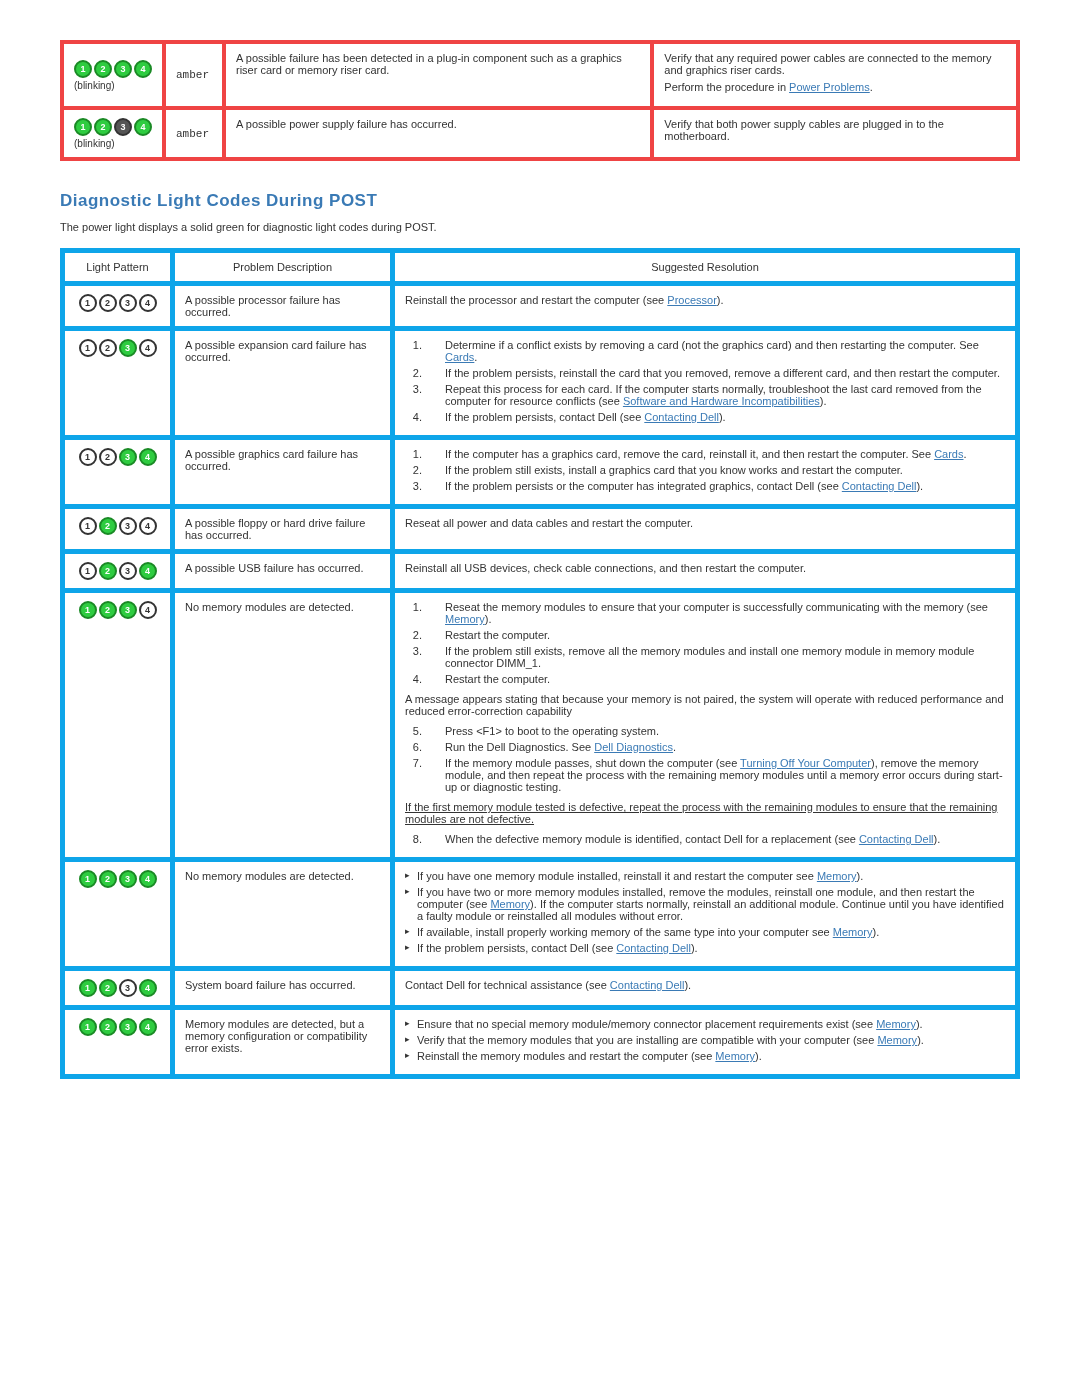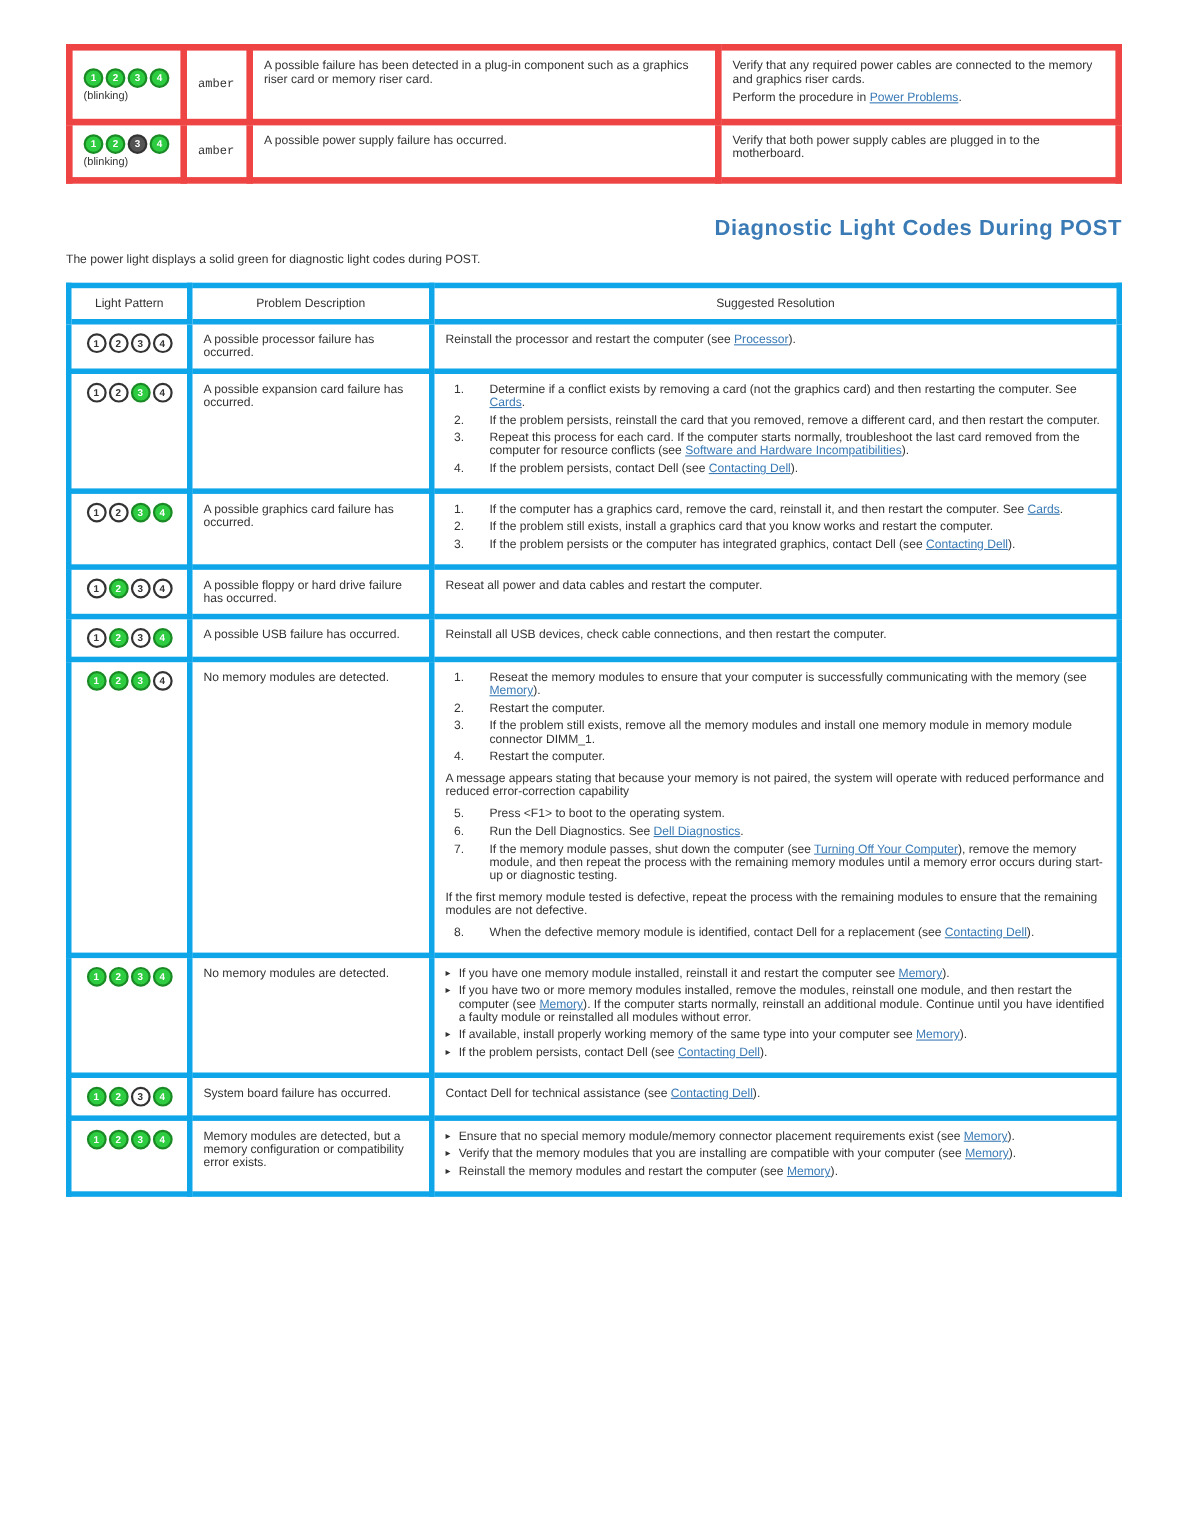--- a/index.html
+++ b/index.html
@@ -11,47 +11,46 @@
       padding: 40px 60px;
       width: 1080px;
       min-height: 1397px;
     }
     .top-table {
       width: 100%;
       border-collapse: collapse;
       margin-bottom: 30px;
     }
     .top-table td {
-      border: 6px solid #ef4444;
+      border: 4px solid #ef4444;
       padding: 8px 10px;
       vertical-align: top;
       font-size: 11px;
     }
     .top-table .light-cell {
       width: 90px;
       vertical-align: middle;
     }
     .top-table .label-cell {
       width: 60px;
       vertical-align: middle;
       font-size: 11px;
       font-family: Liberation Mono, monospace;
     }
     .blinking-label {
       font-size: 10px;
       color: #333;
       padding-top: 2px;
     }
     .section-title {
-      font-size: 20px;
+      font-size: 17px;
       font-weight: bold;
       color: #3a7ab5;
       margin-bottom: 10px;
       letter-spacing: 0.5px;
-      text-align: right;
     }
     .section-intro {
       font-size: 11px;
       margin-bottom: 15px;
     }
     .main-table {
       width: 100%;
       border-collapse: collapse;
     }
     .main-table td, .main-table th {
@@ -245,21 +244,21 @@
           <li>Restart the computer.</li>
           <li>If the problem still exists, remove all the memory modules and install one memory module in memory module connector DIMM_1.</li>
           <li>Restart the computer.</li>
         </ol>
         <p style="margin: 8px 0 8px 0;">A message appears stating that because your memory is not paired, the system will operate with reduced performance and reduced error-correction capability</p>
         <ol start="5">
           <li>Press &lt;F1&gt; to boot to the operating system.</li>
           <li>Run the Dell Diagnostics. See <a>Dell Diagnostics</a>.</li>
           <li>If the memory module passes, shut down the computer (see <a>Turning Off Your Computer</a>), remove the memory module, and then repeat the process with the remaining memory modules until a memory error occurs during start-up or diagnostic testing.</li>
         </ol>
-        <p style="margin: 8px 0 8px 0;">If the first memory module tested is defective, repeat the process with the remaining modules to ensure that the remaining modules are not defective.</p>
+        <p style="margin: 8px 0 8px 0; text-decoration: underline;">If the first memory module tested is defective, repeat the process with the remaining modules to ensure that the remaining modules are not defective.</p>
         <ol start="8">
           <li>When the defective memory module is identified, contact Dell for a replacement (see <a>Contacting Dell</a>).</li>
         </ol>
       </td>
     </tr>
 
     <tr>
       <td class="cell-light-pattern">
         <div class="led-group" style="justify-content:center;">
           <div class="led led-green">1</div>

